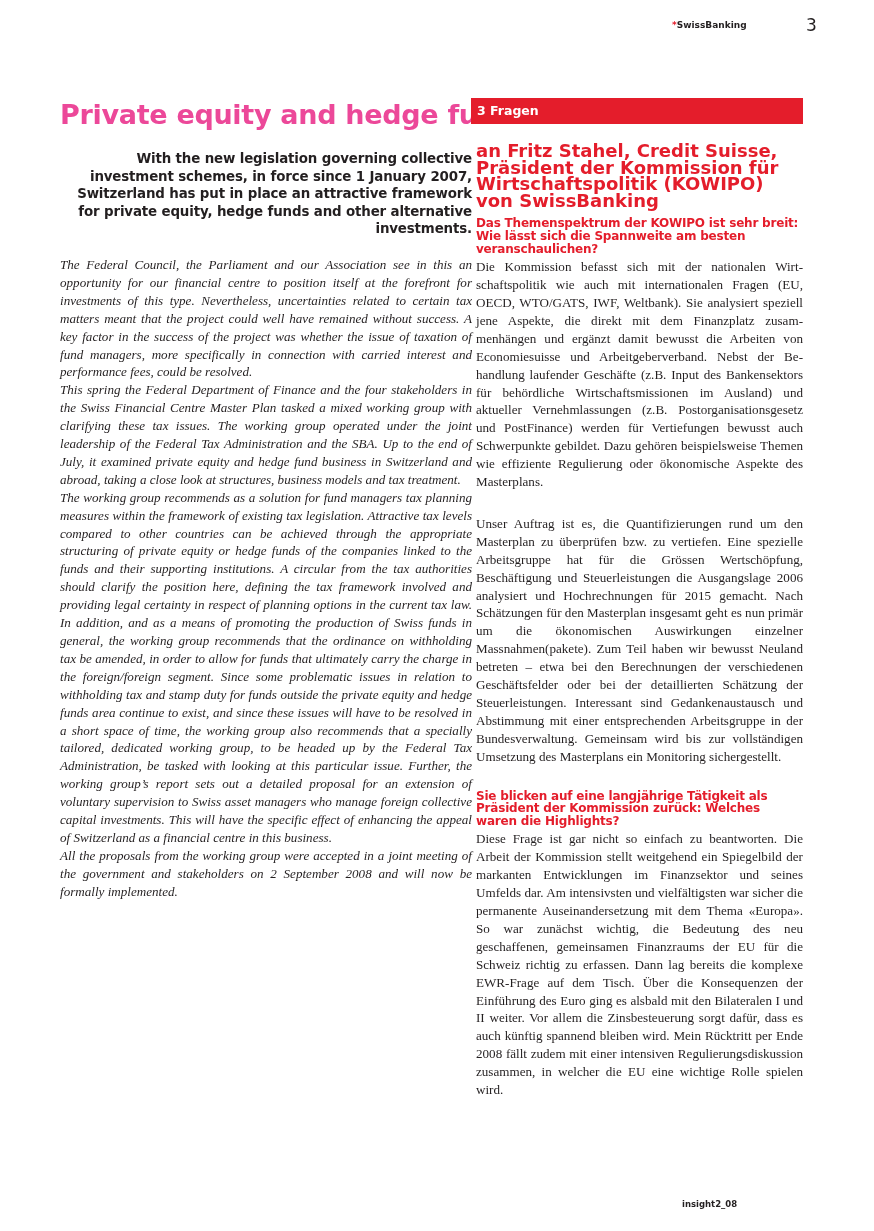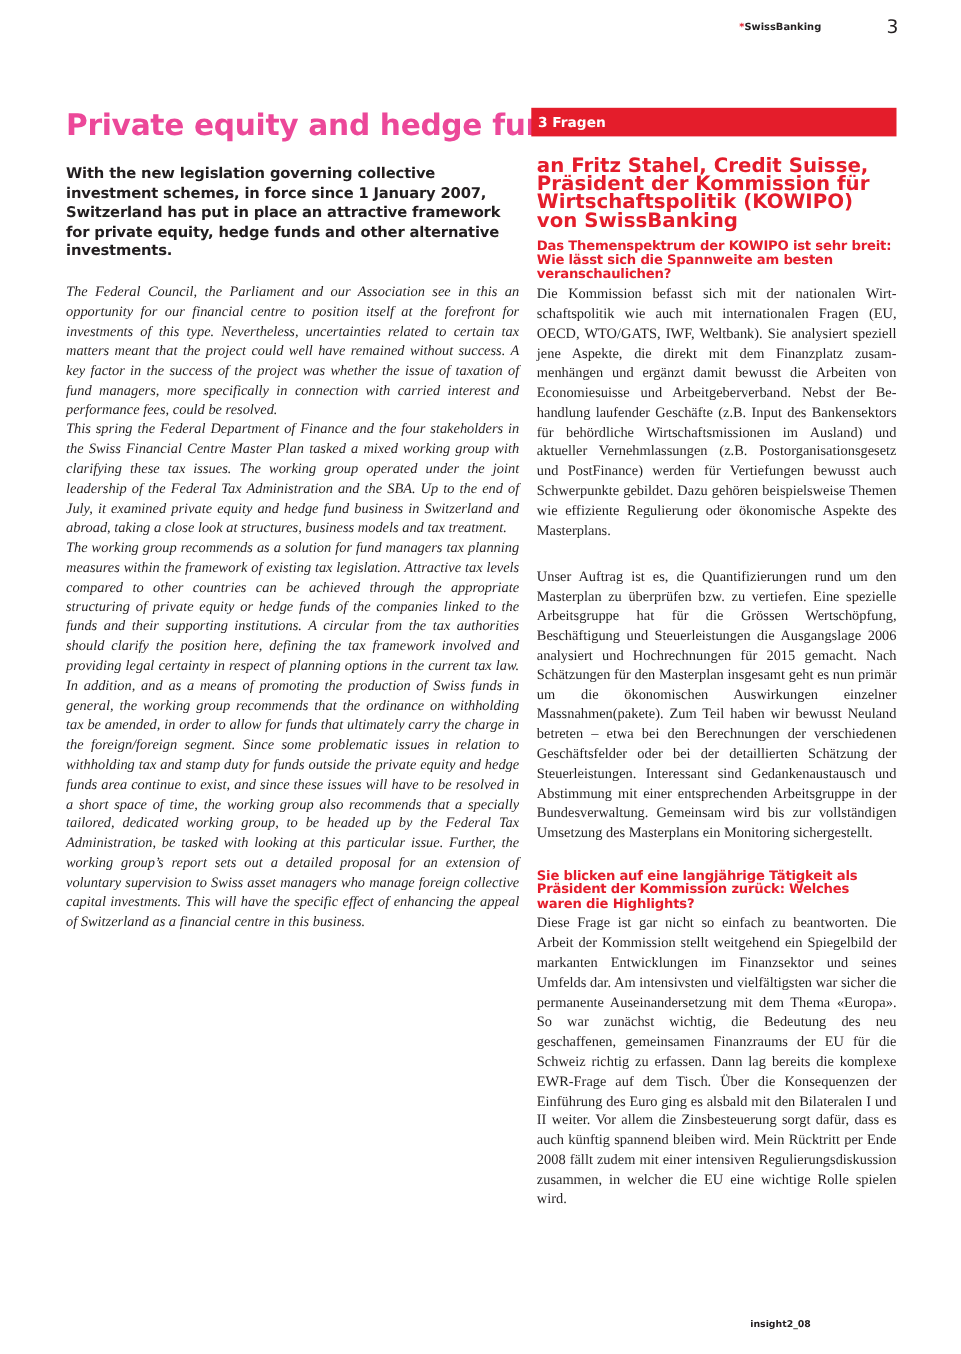--- a/index.html
+++ b/index.html
@@ -7,26 +7,26 @@
 
     .sans { font-family: "DejaVu Sans", "Liberation Sans", sans-serif; }
     .serif { font-family: "Liberation Serif", "DejaVu Serif", serif; }
 
     .brand { position: absolute; top: 20px; left: 672px; font-size: 9px; font-weight: bold; color: #231f20; }
     .brand .asterisk { color: #e41d2b; }
     .page-number { position: absolute; top: 15px; left: 806px; font-size: 17px; color: #231f20; }
 
     .left { position: absolute; left: 60px; top: 100px; width: 412px; }
     .title { font-size: 27px; font-weight: bold; color: #ec4899; margin: 0 0 20px 0; letter-spacing: -0.3px; line-height: 30px; white-space: nowrap; }
-    .lead { font-size: 13.4px; font-weight: bold; line-height: 17.6px; color: #231f20; margin: 0 0 18px 0; letter-spacing: -0.15px; }
+    .lead { font-size: 13.4px; font-weight: bold; line-height: 17.6px; color: #231f20; margin: 0 0 18px 0; letter-spacing: -0.15px; text-align: right; }
     .body-text { font-size: 13.1px; line-height: 17.9px; text-align: justify; margin: 0; hyphens: manual; }
     .body-text p { margin: 0; font-style: italic; }
     .email { font-size: 10px; line-height: 13px; margin-top: 2px; color: #231f20; }
 
-    .right { position: absolute; left: 483px; top: 98px; width: 332px; }
+    .right { position: absolute; left: 471px; top: 98px; width: 332px; }
     .bar { background: #e41d2b; color: #ffffff; height: 26px; font-size: 12.5px; font-weight: bold; line-height: 26px; padding-left: 6px; }
     .interviewee { font-size: 18px; font-weight: bold; color: #e41d2b; line-height: 16.6px; margin: 19px 0 8px 5px; }
     .question { font-size: 12px; font-weight: bold; color: #e41d2b; line-height: 12.6px; margin: 0 0 3px 5px; letter-spacing: -0.2px; }
     .answer { font-size: 13.1px; line-height: 17.9px; text-align: justify; margin: 0 0 0 5px; }
     .gap { height: 24px; }
 
     .footer { position: absolute; top: 1199px; left: 682px; font-size: 8.5px; font-weight: bold; color: #231f20; text-align: right; }
   </style>
 </head>
 <body>
@@ -34,20 +34,21 @@
 <div class="brand sans"><span class="asterisk">*</span><span>SwissBanking</span></div>
 <div class="page-number sans">3</div>
 
 <div class="left">
   <h1 class="title sans">Private equity and hedge funds</h1>
   <p class="lead sans">With the new legislation governing collective investment schemes, in force since 1 January 2007, Switzerland has put in place an attractive framework for private equity, hedge funds and other alternative investments.</p>
   <div class="body-text serif">
     <p>The Federal Council, the Parliament and our Association see in this an opportunity for our financial centre to position itself at the forefront for investments of this type. Nevertheless, uncertainties related to certain tax matters meant that the project could well have remained without success. A key factor in the success of the project was whether the issue of taxation of fund managers, more specifically in connection with car­ried interest and performance fees, could be resolved.</p>
     <p>This spring the Federal Department of Finance and the four stakehold­ers in the Swiss Financial Centre Master Plan tasked a mixed working group with clarifying these tax issues. The working group operated un­der the joint leadership of the Federal Tax Administration and the SBA. Up to the end of July, it examined private equity and hedge fund busi­ness in Switzerland and abroad, taking a close look at structures, busi­ness models and tax treatment.</p>
     <p>The working group recommends as a solution for fund manag­ers tax planning measures within the framework of existing tax leg­islation. Attractive tax levels compared to other countries can be achieved through the appropriate structuring of private equity or hedge funds of the companies linked to the funds and their support­ing institutions. A circular from the tax authorities should clarify the position here, defining the tax framework involved and providing legal certainty in respect of planning options in the current tax law. In addition, and as a means of promoting the production of Swiss funds in general, the working group recommends that the ordi­nance on withholding tax be amended, in order to allow for funds that ultimately carry the charge in the foreign/foreign segment. Since some problematic issues in relation to withholding tax and stamp duty for funds outside the private equity and hedge funds area con­tinue to exist, and since these issues will have to be resolved in a short space of time, the working group also recommends that a specially tailored, dedicated working group, to be headed up by the Federal Tax Administration, be tasked with looking at this particular issue. Further, the working group’s report sets out a detailed proposal for an extension of voluntary supervision to Swiss asset managers who manage foreign collective capital investments. This will have the specific effect of enhancing the appeal of Switzerland as a financial centre in this business.</p>
+    <p>All the proposals from the working group were accepted in a joint meet­ing of the government and stakeholders on 2 September 2008 and will now be formally implemented.</p>
   </div>
 </div>
 
 <div class="right">
   <div class="bar sans">3 Fragen</div>
   <div class="interviewee sans">an Fritz Stahel, Credit Suisse, Präsident der Kommission für Wirtschaftspolitik (KOWIPO) von SwissBanking</div>
 
   <div>
     <div class="question sans">Das Themenspektrum der KOWIPO ist sehr breit: Wie lässt sich die Spannweite am besten veranschaulichen?</div>
     <p class="answer serif">Die Kommission befasst sich mit der nationalen Wirt­schaftspolitik wie auch mit internationalen Fragen (EU, OECD, WTO/GATS, IWF, Weltbank). Sie analysiert spe­ziell jene Aspekte, die direkt mit dem Finanzplatz zusam­menhängen und ergänzt damit bewusst die Arbeiten von Economiesuisse und Arbeitgeberverband. Nebst der Be­handlung laufender Geschäfte (z.B. Input des Bankensek­tors für behördliche Wirtschaftsmissionen im Ausland) und aktueller Vernehmlassungen (z.B. Postorganisations­gesetz und PostFinance) werden für Vertiefungen bewusst auch Schwerpunkte gebildet. Dazu gehören beispiels­weise Themen wie effiziente Regulierung oder ökonomi­sche Aspekte des Masterplans.</p>

